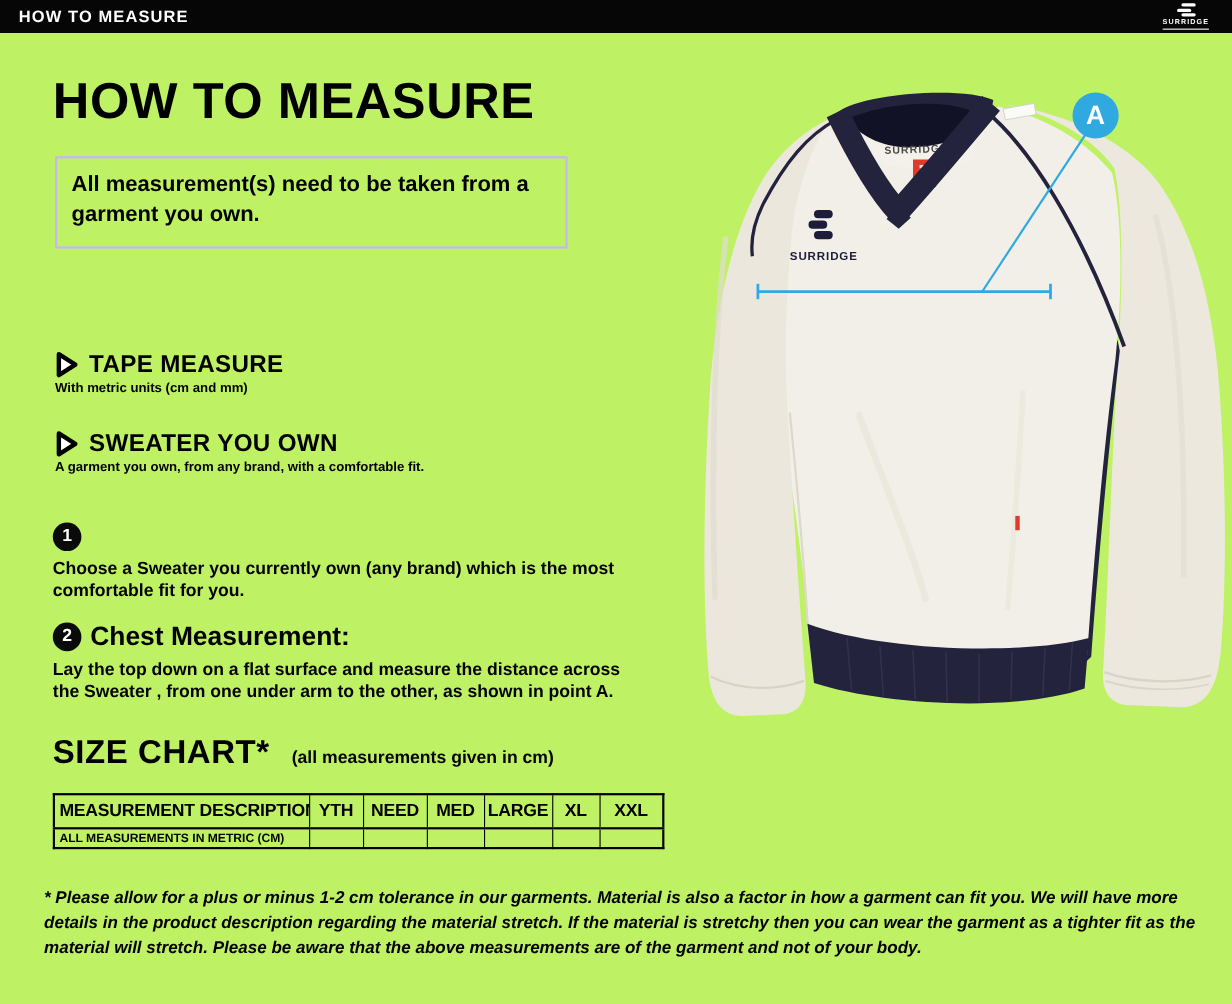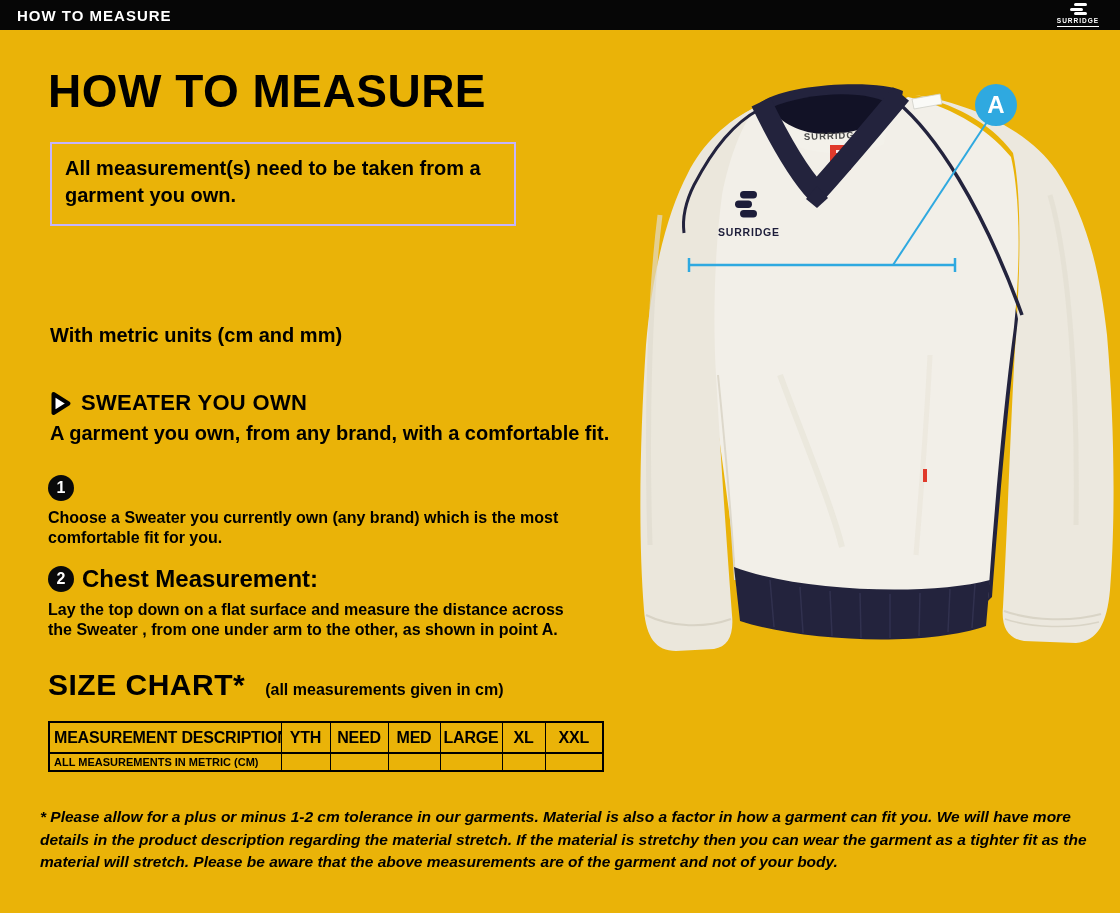--- a/index.html
+++ b/index.html
@@ -1,17 +1,17 @@
 <!DOCTYPE html>
 <html><head>
 <meta charset="utf-8">
 <style>
   * { margin:0; padding:0; box-sizing:border-box; }
   html,body { width:1120px; height:913px; background:#fff; font-family:"Liberation Sans", sans-serif; color:#000; }
-  #canvas { position:relative; width:1120px; height:913px; background:#eab308; overflow:hidden; }
+  #canvas { position:relative; width:1120px; height:913px; background:#bef264; overflow:hidden; }
 
   
   .topbar { position:absolute; left:0; top:0; width:1120px; height:30px; background:#060606; display:flex; align-items:center; }
   .topbar-title { color:#fff; font-size:15px; font-weight:bold; letter-spacing:1px; margin-left:17px; }
   .topbar-logo { position:absolute; right:14px; top:1px; width:56px; display:flex; flex-direction:column; align-items:center; }
   .s-mark { display:flex; flex-direction:column; gap:1.5px; margin-top:2px; }
   .s-mark span { display:block; width:13px; height:3px; border-radius:2px; background:#fff; }
   .s-mark span:nth-child(1){ transform:translateX(2px); }
   .s-mark span:nth-child(2){ transform:translateX(-2px); }
   .s-mark span:nth-child(3){ transform:translateX(2px); }
@@ -21,21 +21,21 @@
   .h1 { position:absolute; left:48px; top:64px; font-size:46px; font-weight:bold; letter-spacing:0.5px; }
   .notice-box { position:absolute; left:50px; top:142px; width:466px; height:84px; border:2px solid #c4b5fd; padding:11px 13px; }
   .notice-box p { font-size:20px; font-weight:bold; line-height:27px; }
   .h2 { position:absolute; font-size:29px; font-weight:bold; letter-spacing:0.5px; }
   .ywn { left:50px; top:253px; }
 
   .need { position:absolute; left:50px; }
   .need-head { display:flex; align-items:center; gap:9px; }
   .need-head .tri { flex:0 0 auto; }
   .need-title { font-size:22px; font-weight:bold; letter-spacing:0.3px; }
-  .need-desc { font-size:20px; font-weight:bold; margin-top:6px; }
+  .need-desc { font-size:12px; font-weight:bold; margin-top:1px; }
   .need1 { top:318px; } .need2 { top:390px; }
 
   .step { position:absolute; left:48px; width:540px; }
   .step1 { top:475px; } .step2 { top:565px; }
   .step-head { display:flex; align-items:center; gap:8px; }
   .badge { width:26px; height:26px; border-radius:50%; background:#0a0a0a; color:#fff; font-size:16px; font-weight:bold; display:flex; align-items:center; justify-content:center; }
   .step-title { font-size:24px; font-weight:bold; }
   .step-desc { font-size:16px; font-weight:bold; line-height:20px; margin-top:7px; width:535px; }
 
   .sizechart-head { position:absolute; left:48px; top:668px; display:flex; align-items:baseline; gap:20px; }
@@ -73,20 +73,26 @@
   </div>
 
   <div class="h1">HOW TO MEASURE</div>
 
   <div class="notice-box">
     <p>All measurement(s) need to be taken from a garment you own.</p>
   </div>
 
 
   <div class="need need1">
+    <div class="need-head">
+      <svg class="tri" width="22" height="25" viewBox="0 0 22 25">
+        <path d="M3.5,3 L18.5,12.5 L3.5,22 Z" fill="#fff" stroke="#000" stroke-width="4" stroke-linejoin="round"></path>
+      </svg>
+      <span class="need-title">TAPE MEASURE</span>
+    </div>
     <div class="need-desc">With metric units (cm and mm)</div>
   </div>
 
   <div class="need need2">
     <div class="need-head">
       <svg class="tri" width="22" height="25" viewBox="0 0 22 25">
         <path d="M3.5,3 L18.5,12.5 L3.5,22 Z" fill="#fff" stroke="#000" stroke-width="4" stroke-linejoin="round"></path>
       </svg>
       <span class="need-title">SWEATER YOU OWN</span>
     </div>

